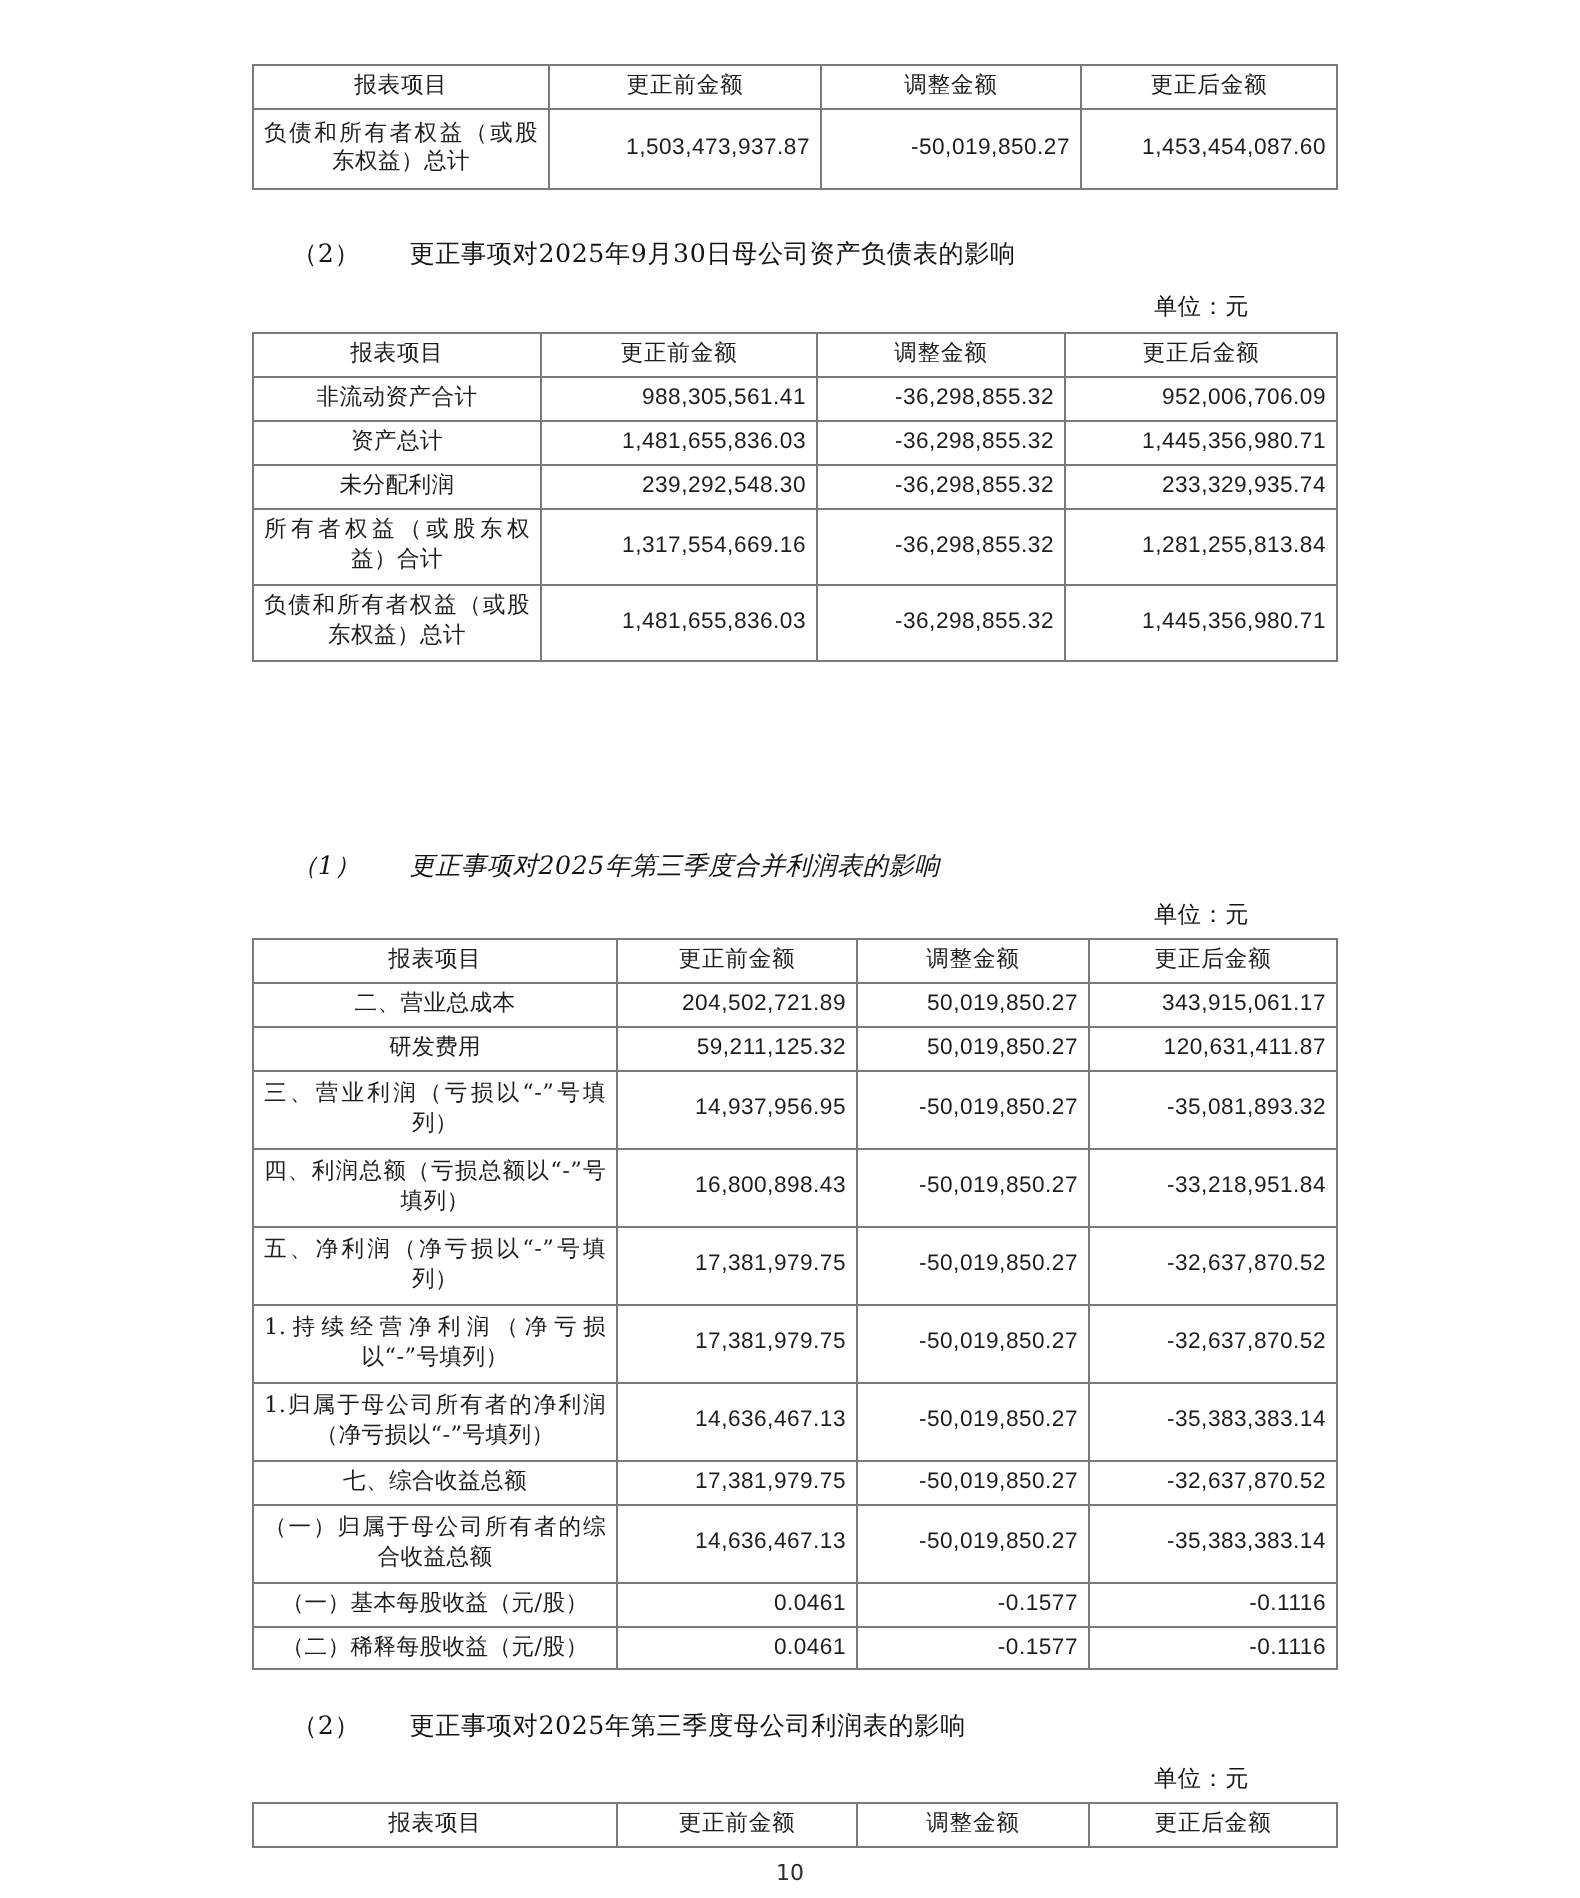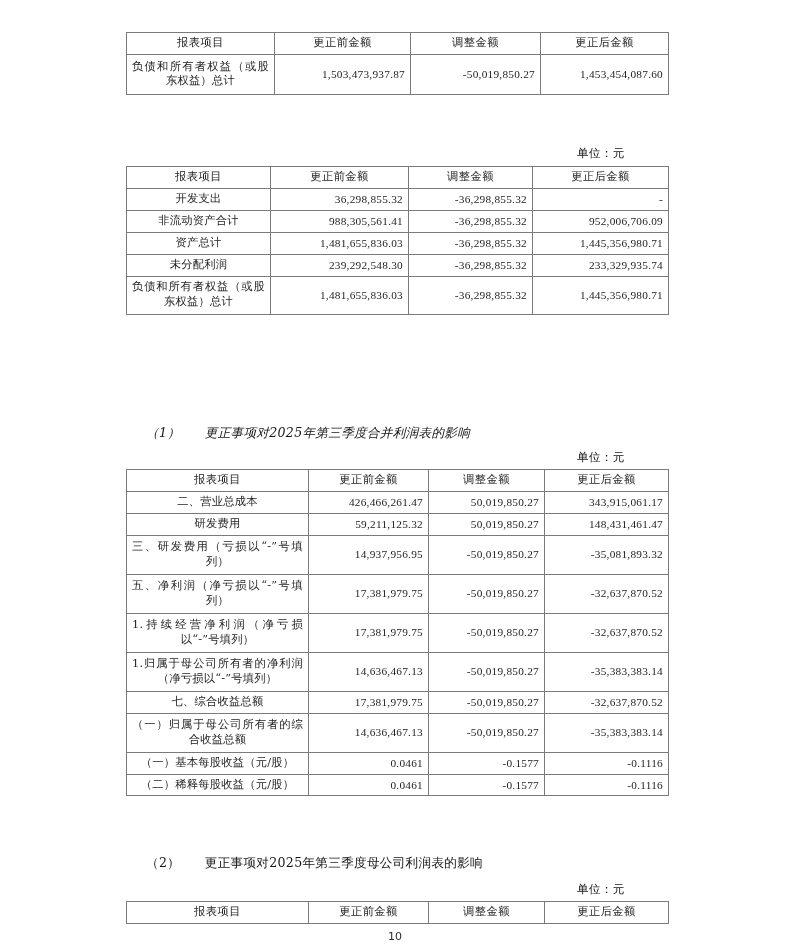--- a/index.html
+++ b/index.html
@@ -45,21 +45,21 @@
     text-align: center;
     letter-spacing: 0.2px;
   }
   td.label.just {
     text-align: justify;
     text-align-last: center;
   }
   td.num {
     text-align: right;
     padding-right: 7px;
-    font-family: Liberation Serif, serif;
+    font-family: Liberation Sans, sans-serif;
     letter-spacing: 0.25px;
     white-space: nowrap;
   }
 
   
   .heading {
     position: absolute;
     font-size: 12.6px;
     letter-spacing: 0.3px;
     white-space: nowrap;
@@ -111,62 +111,67 @@
     <tbody>
       <tr style="height:40px">
         <td class="label just">负债和所有者权益（或股东权益）总计</td>
         <td class="num">1,503,473,937.87</td>
         <td class="num">-50,019,850.27</td>
         <td class="num">1,453,454,087.60</td>
       </tr>
     </tbody>
   </table>
 
+  <div class="heading" style="left:146px; top:119px;">
+    <span class="num-marker">（2）</span>
+    <span class="gap"></span>
+    <span>更正事项对2025年9月30日母公司资产负债表的影响</span>
+  </div>
 
   <div class="unit" style="left:577px; top:146px;">单位：元</div>
 
   <table class="fin" id="t2" style="left:126px; top:166px; width:542px;">
     <colgroup>
       <col style="width:144px">
         <col style="width:138px">
         <col style="width:124px">
         <col style="width:136px">
     </colgroup>
     <thead>
       <tr>
         <th>报表项目</th>
         <th>更正前金额</th>
         <th>调整金额</th>
         <th>更正后金额</th>
       </tr>
     </thead>
     <tbody>
       <tr>
-        <td class="label">开发支出</td>
-        <td class="num">36,298,855.32</td>
-        <td class="num">-36,298,855.32</td>
-        <td class="num">-</td>
-      </tr>
-      <tr>
         <td class="label">非流动资产合计</td>
         <td class="num">988,305,561.41</td>
         <td class="num">-36,298,855.32</td>
         <td class="num">952,006,706.09</td>
       </tr>
       <tr>
         <td class="label">资产总计</td>
         <td class="num">1,481,655,836.03</td>
         <td class="num">-36,298,855.32</td>
         <td class="num">1,445,356,980.71</td>
       </tr>
       <tr>
         <td class="label">未分配利润</td>
         <td class="num">239,292,548.30</td>
         <td class="num">-36,298,855.32</td>
         <td class="num">233,329,935.74</td>
+      </tr>
+      <tr style="height:38px">
+        <td class="label just">所有者权益（或股东权益）合计</td>
+        <td class="num">1,317,554,669.16</td>
+        <td class="num">-36,298,855.32</td>
+        <td class="num">1,281,255,813.84</td>
       </tr>
       <tr style="height:38px">
         <td class="label just">负债和所有者权益（或股东权益）总计</td>
         <td class="num">1,481,655,836.03</td>
         <td class="num">-36,298,855.32</td>
         <td class="num">1,445,356,980.71</td>
       </tr>
     </tbody>
   </table>
 
@@ -190,35 +195,41 @@
       <tr>
         <th>报表项目</th>
         <th>更正前金额</th>
         <th>调整金额</th>
         <th>更正后金额</th>
       </tr>
     </thead>
     <tbody>
       <tr>
         <td class="label">二、营业总成本</td>
-        <td class="num">426,466,261.47</td>
+        <td class="num">204,502,721.89</td>
         <td class="num">50,019,850.27</td>
         <td class="num">343,915,061.17</td>
       </tr>
       <tr>
         <td class="label">研发费用</td>
         <td class="num">59,211,125.32</td>
         <td class="num">50,019,850.27</td>
-        <td class="num">148,431,461.47</td>
-      </tr>
-      <tr style="height:39px">
-        <td class="label just">三、研发费用（亏损以“-”号填列）</td>
+        <td class="num">120,631,411.87</td>
+      </tr>
+      <tr style="height:39px">
+        <td class="label just">三、营业利润（亏损以“-”号填列）</td>
         <td class="num">14,937,956.95</td>
         <td class="num">-50,019,850.27</td>
         <td class="num">-35,081,893.32</td>
+      </tr>
+      <tr style="height:39px">
+        <td class="label just">四、利润总额（亏损总额以“-”号填列）</td>
+        <td class="num">16,800,898.43</td>
+        <td class="num">-50,019,850.27</td>
+        <td class="num">-33,218,951.84</td>
       </tr>
       <tr style="height:39px">
         <td class="label just">五、净利润（净亏损以“-”号填列）</td>
         <td class="num">17,381,979.75</td>
         <td class="num">-50,019,850.27</td>
         <td class="num">-32,637,870.52</td>
       </tr>
       <tr style="height:39px">
         <td class="label just">1.持续经营净利润（净亏损以“-”号填列）</td>
         <td class="num">17,381,979.75</td>

